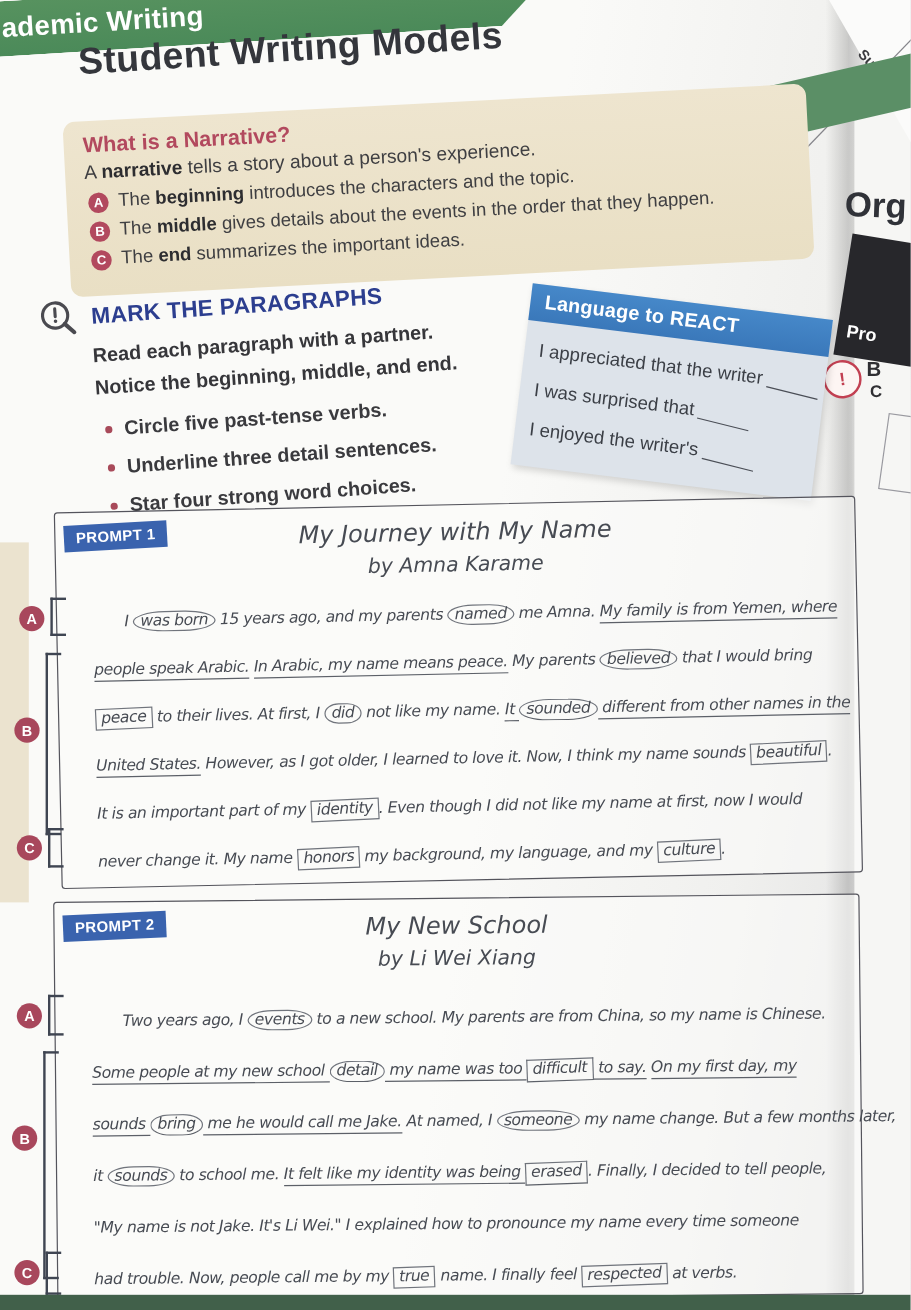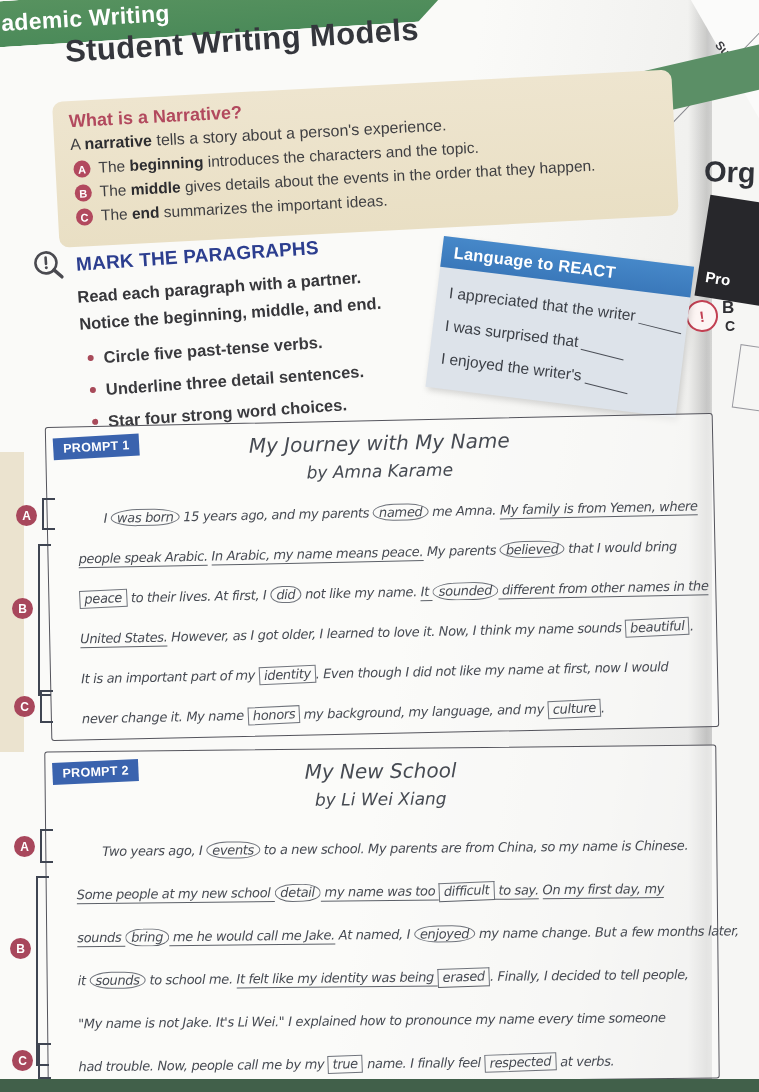--- a/index.html
+++ b/index.html
@@ -207,21 +207,21 @@
   <div class="abc" style="left:14px;top:696px">C</div>
   <div class="bracket" style="left:40px;top:690px;height:33px"></div>
 
   <div class="panel panel2">
     <div class="pbadge">PROMPT 2</div>
     <div class="hand ptitle">My New School</div>
     <div class="hand pby">by Li Wei Xiang</div>
     <div class="lines hand">
         <div class="hand-line"><span>Two years ago, I </span><span class="circle">events</span><span> to a new school. My parents are from China, so my name is Chinese.</span></div>
         <div class="hand-line"><span class="underline">Some people at my new school </span><span class="circle underline">detail</span><span class="underline"> my name was too </span><span class="box underline">difficult</span><span class="underline"> to say.</span><span> </span><span class="underline">On my first day, my</span></div>
-        <div class="hand-line"><span class="underline">sounds </span><span class="circle underline">bring</span><span class="underline"> me he would call me Jake.</span><span> At named, I </span><span class="circle">enjoyed</span><span> my name change. But a few months later,</span></div>
+        <div class="hand-line"><span class="underline">sounds </span><span class="circle underline">bring</span><span class="underline"> me he would call me Jake.</span><span> At named, I </span><span class="circle">someone</span><span> my name change. But a few months later,</span></div>
         <div class="hand-line"><span>it </span><span class="circle">sounds</span><span> to school me. </span><span class="underline">It felt like my identity was being </span><span class="box underline">erased</span><span>.</span><span> Finally, I decided to tell people,</span></div>
         <div class="hand-line"><span>"My name is not Jake. It's Li Wei." I explained how to pronounce my name every time someone</span></div>
         <div class="hand-line"><span>had trouble. Now, people call me by my </span><span class="box">true</span><span> name. I finally feel </span><span class="box">respected</span><span> at verbs.</span></div>
       </div>
   </div>
 
   <div class="abc" style="left:14px;top:836px">A</div>
   <div class="bracket" style="left:40px;top:829px;height:34px"></div>
   <div class="abc" style="left:10px;top:938px">B</div>
   <div class="bracket" style="left:36px;top:876px;height:190px"></div>

